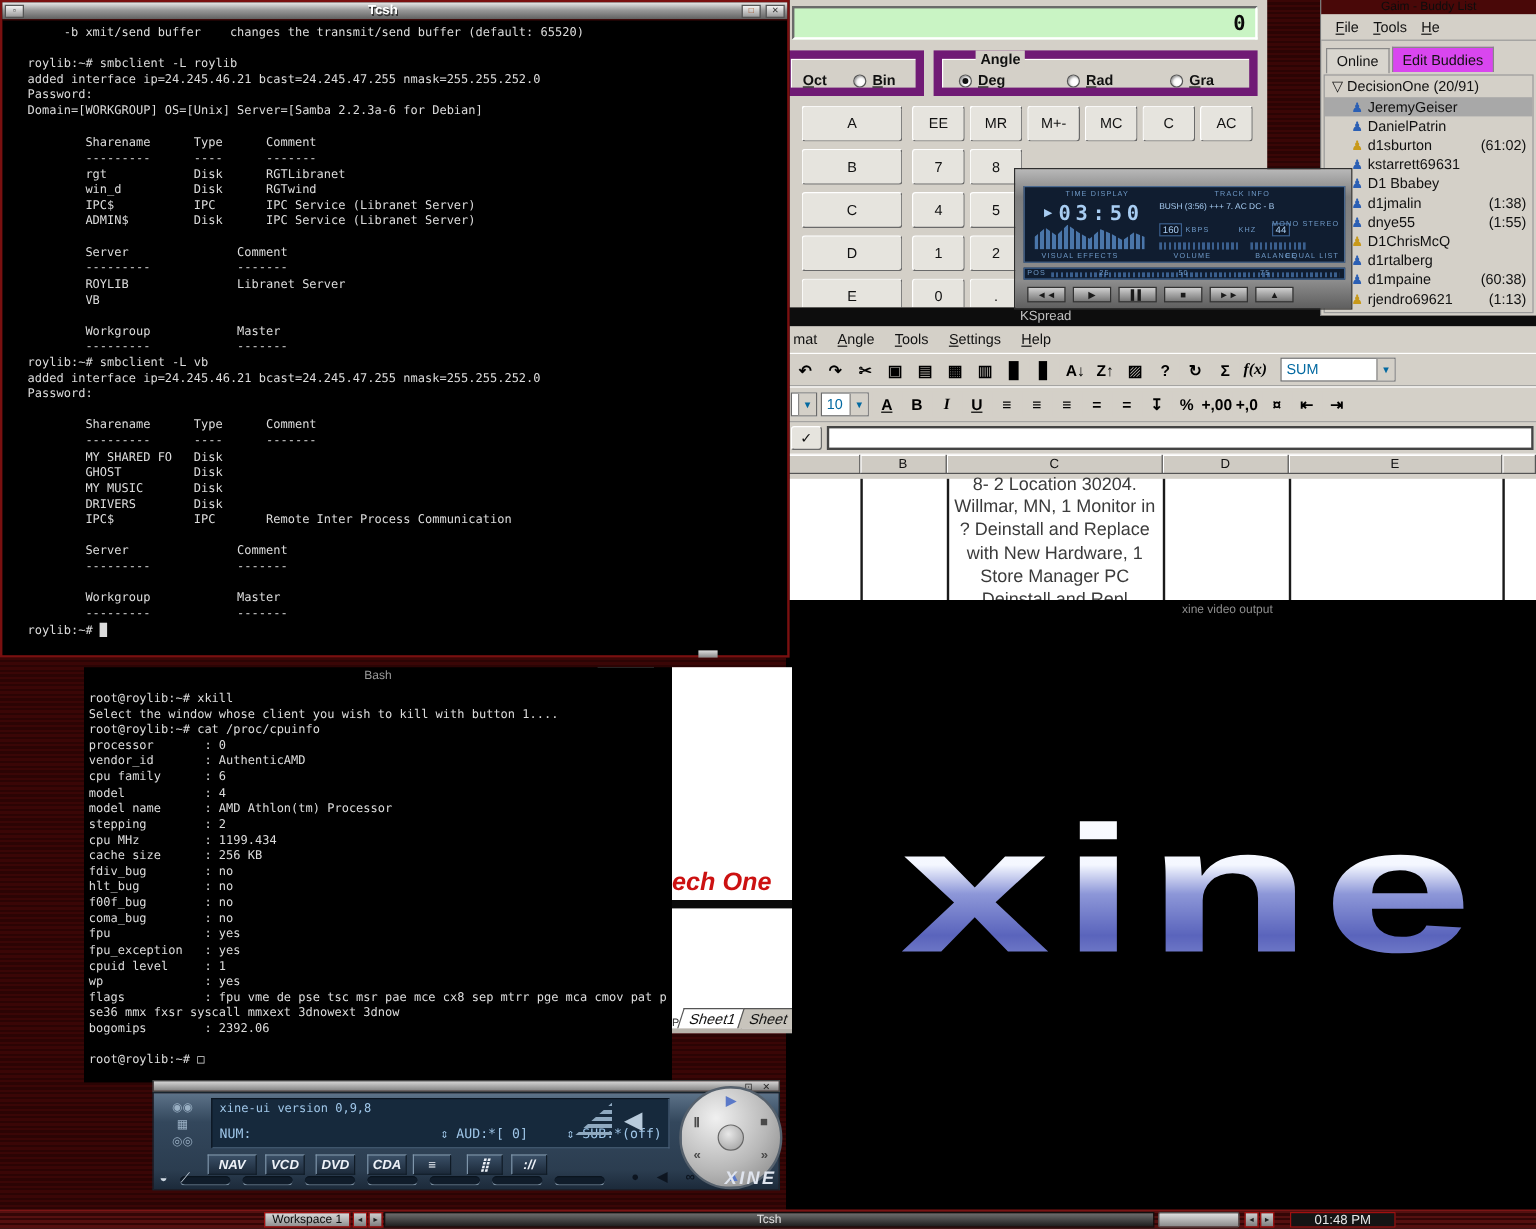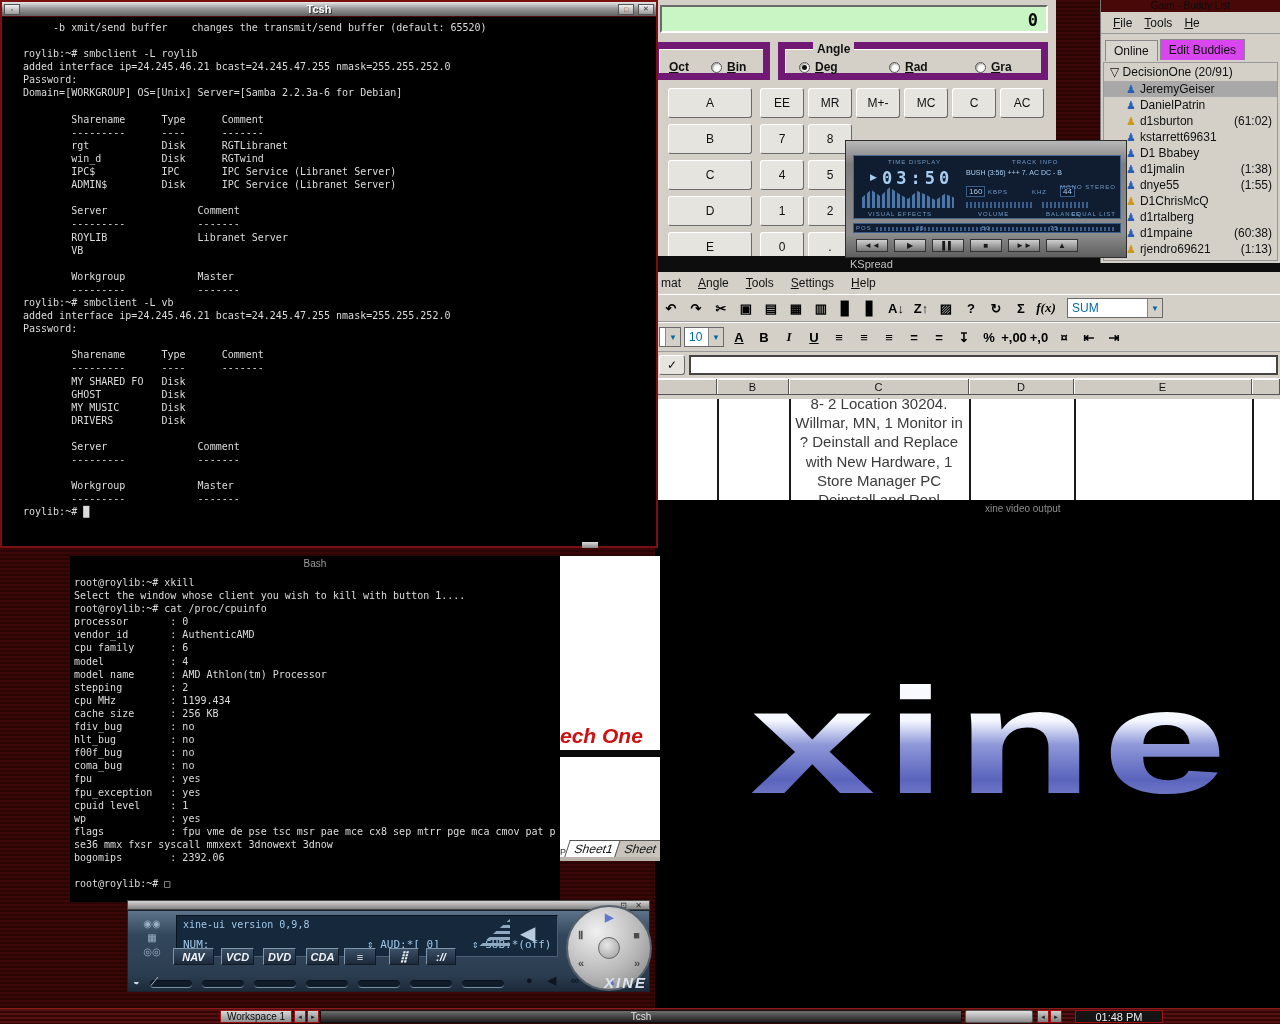--- a/index.html
+++ b/index.html
@@ -165,21 +165,21 @@
   #xineui .wctl { position:absolute; right:4px; top:0; font-size:8px; color:#2a2a2a; letter-spacing:3px; }
   #xineui .panel { position:absolute; top:10px; left:0; right:0; bottom:0;
                    background:linear-gradient(180deg,#5d7389 0,#33475c 30%,#2b3d50 80%,#1c2a3a 100%);
                    border:1px solid #18242f; }
   #xineui .disp { position:absolute; left:48px; top:4px; width:382px; height:42px; background:#16293c;
                   border:1px solid; border-color:#0a1420 #4a6078 #4a6078 #0a1420; color:#9fc6e8; }
   #xineui .dline1 { position:absolute; left:6px; top:3px; font-size:10px; }
   #xineui .dline2 { position:absolute; left:6px; top:22px; font-size:11px; }
   #xineui .daud { position:absolute; left:190px; top:22px; font-size:11px; }
   #xineui .dsub { position:absolute; left:295px; top:22px; font-size:11px; }
-  #xineui .navbtn { position:absolute; height:17px; top:37px; background:linear-gradient(#3a4f66,#1c2a3a);
+  #xineui .navbtn { position:absolute; height:17px; top:51px; background:linear-gradient(#3a4f66,#1c2a3a);
                     border:1px solid; border-color:#7e95aa #101b26 #101b26 #7e95aa; color:#eef2f8;
                     font-weight:bold; font-style:italic; font-size:11px; display:flex;
                     align-items:center; justify-content:center; }
   #xineui .slots { position:absolute; left:22px; bottom:3px; display:flex; gap:10px; }
   #xineui .slot { width:42px; height:8px; background:#101c2a; border-radius:4px;
                   border-top:1px solid #0a141e; border-bottom:1px solid #7a8ea0; }
   #xineui .sideicons { position:absolute; left:5px; top:6px; width:38px; color:#9ab0c4;
                        font-size:10px; line-height:14px; text-align:center; }
   #xineui .volbars { position:absolute; left:348px; top:8px; width:34px; height:30px;
                      background:repeating-linear-gradient(180deg,#8fa9c0 0 3px,transparent 3px 6px);
@@ -519,20 +519,21 @@
       <div class="tline">roylib:~# smbclient -L vb</div>
       <div class="tline">added interface ip=24.245.46.21 bcast=24.245.47.255 nmask=255.255.252.0</div>
       <div class="tline">Password:</div>
       <div class="tline"></div>
       <div class="tline">        Sharename      Type      Comment</div>
       <div class="tline">        ---------      ----      -------</div>
       <div class="tline">        MY SHARED FO   Disk</div>
       <div class="tline">        GHOST          Disk</div>
       <div class="tline">        MY MUSIC       Disk</div>
       <div class="tline">        DRIVERS        Disk</div>
+      <div class="tline">        IPC$           IPC       Remote Inter Process Communication</div>
       <div class="tline"></div>
       <div class="tline">        Server               Comment</div>
       <div class="tline">        ---------            -------</div>
       <div class="tline"></div>
       <div class="tline">        Workgroup            Master</div>
       <div class="tline">        ---------            -------</div>
       <div class="tline">roylib:~# █</div>
   </div>
   <div class="abs rhandle"></div>
 </div>

